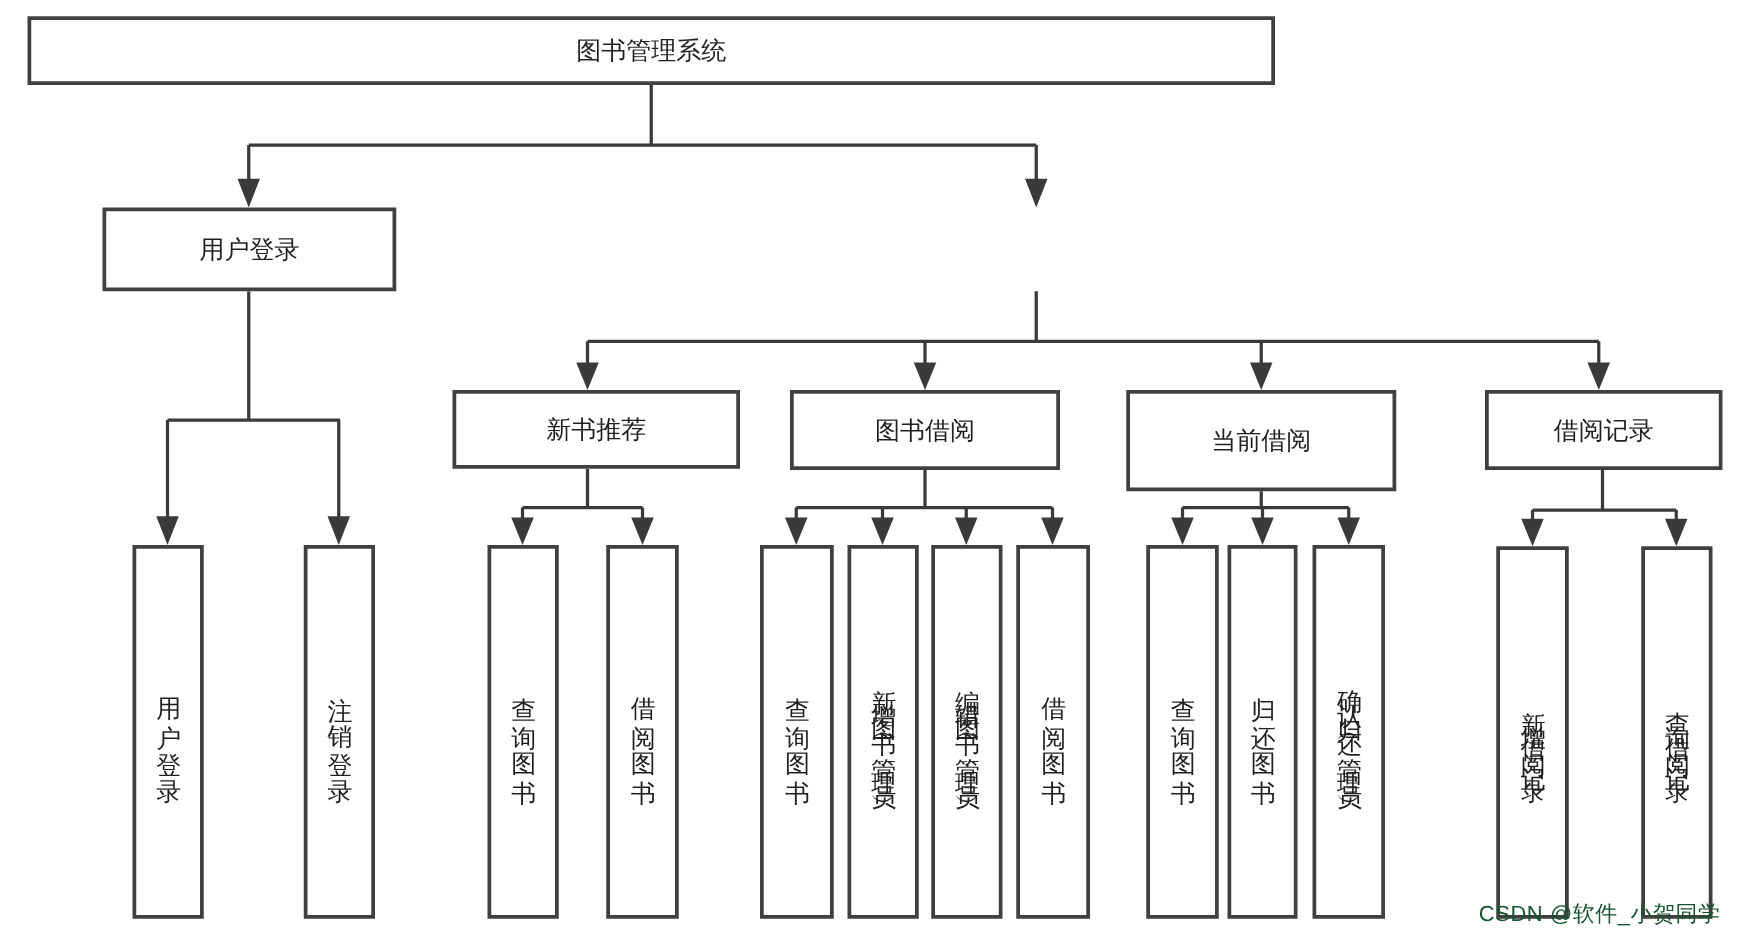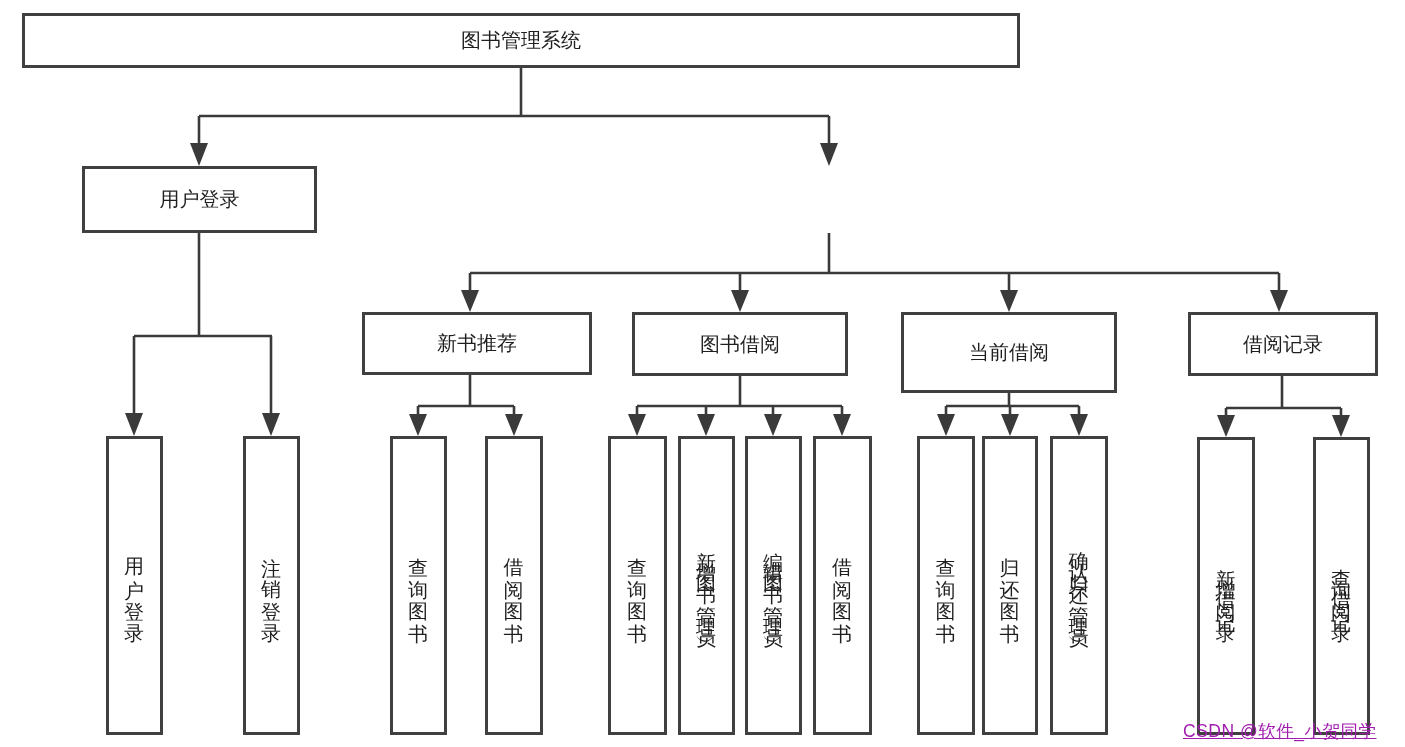--- a/index.html
+++ b/index.html
@@ -16,21 +16,21 @@
   }
   .lbl{white-space:nowrap;}
   .vert .lbl{
     writing-mode:vertical-rl;text-orientation:mixed;
     line-height:1;white-space:normal;
   }
   .ls-wide .lbl{letter-spacing:22px;}
   .ls-tight .lbl{letter-spacing:11px;}
   #watermark{
     position:absolute;left:1183px;top:719px;
-    font-size:17.5px;color:#a21caf;letter-spacing:0.5px;white-space:nowrap;text-decoration:underline;
+    font-size:17.5px;color:#14532d;letter-spacing:0.5px;white-space:nowrap;
   }
 </style>
 </head>
 <body>
 
 <div id="stage">
 
   <svg id="wires" viewBox="0 0 1405 747" xmlns="http://www.w3.org/2000/svg">
     <g stroke="#3a3a3a" stroke-width="2.6" fill="none">
 

